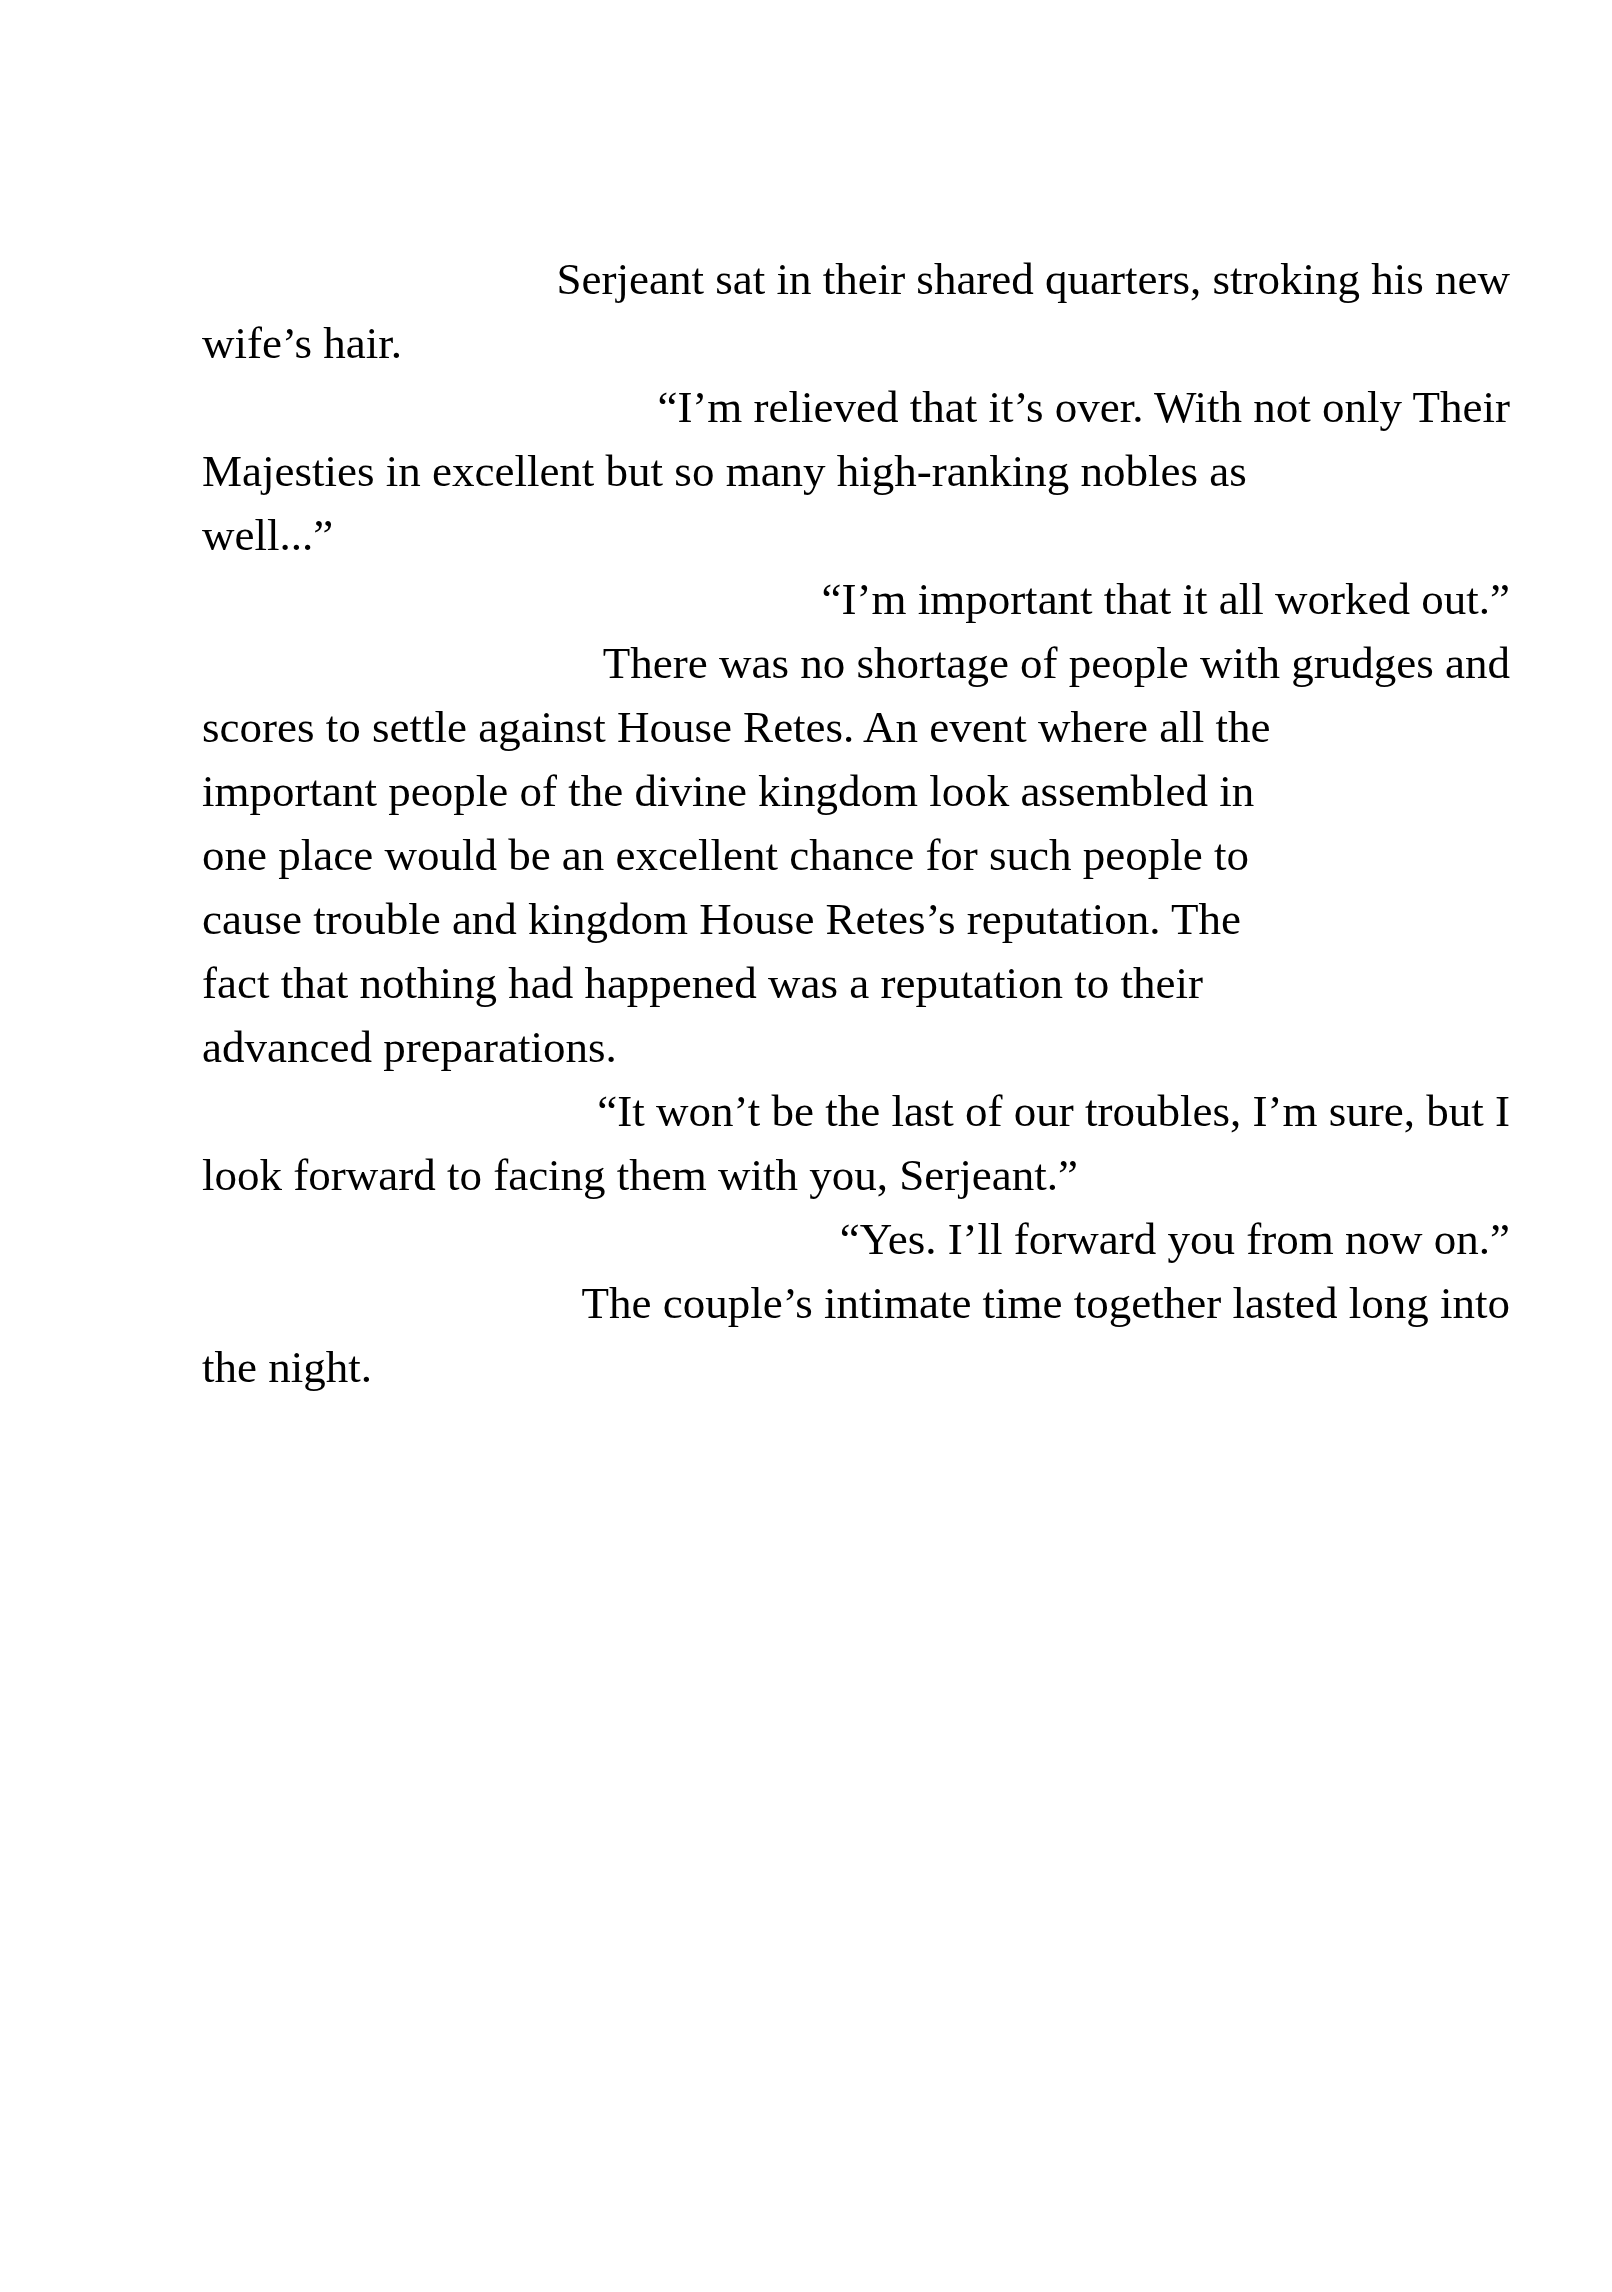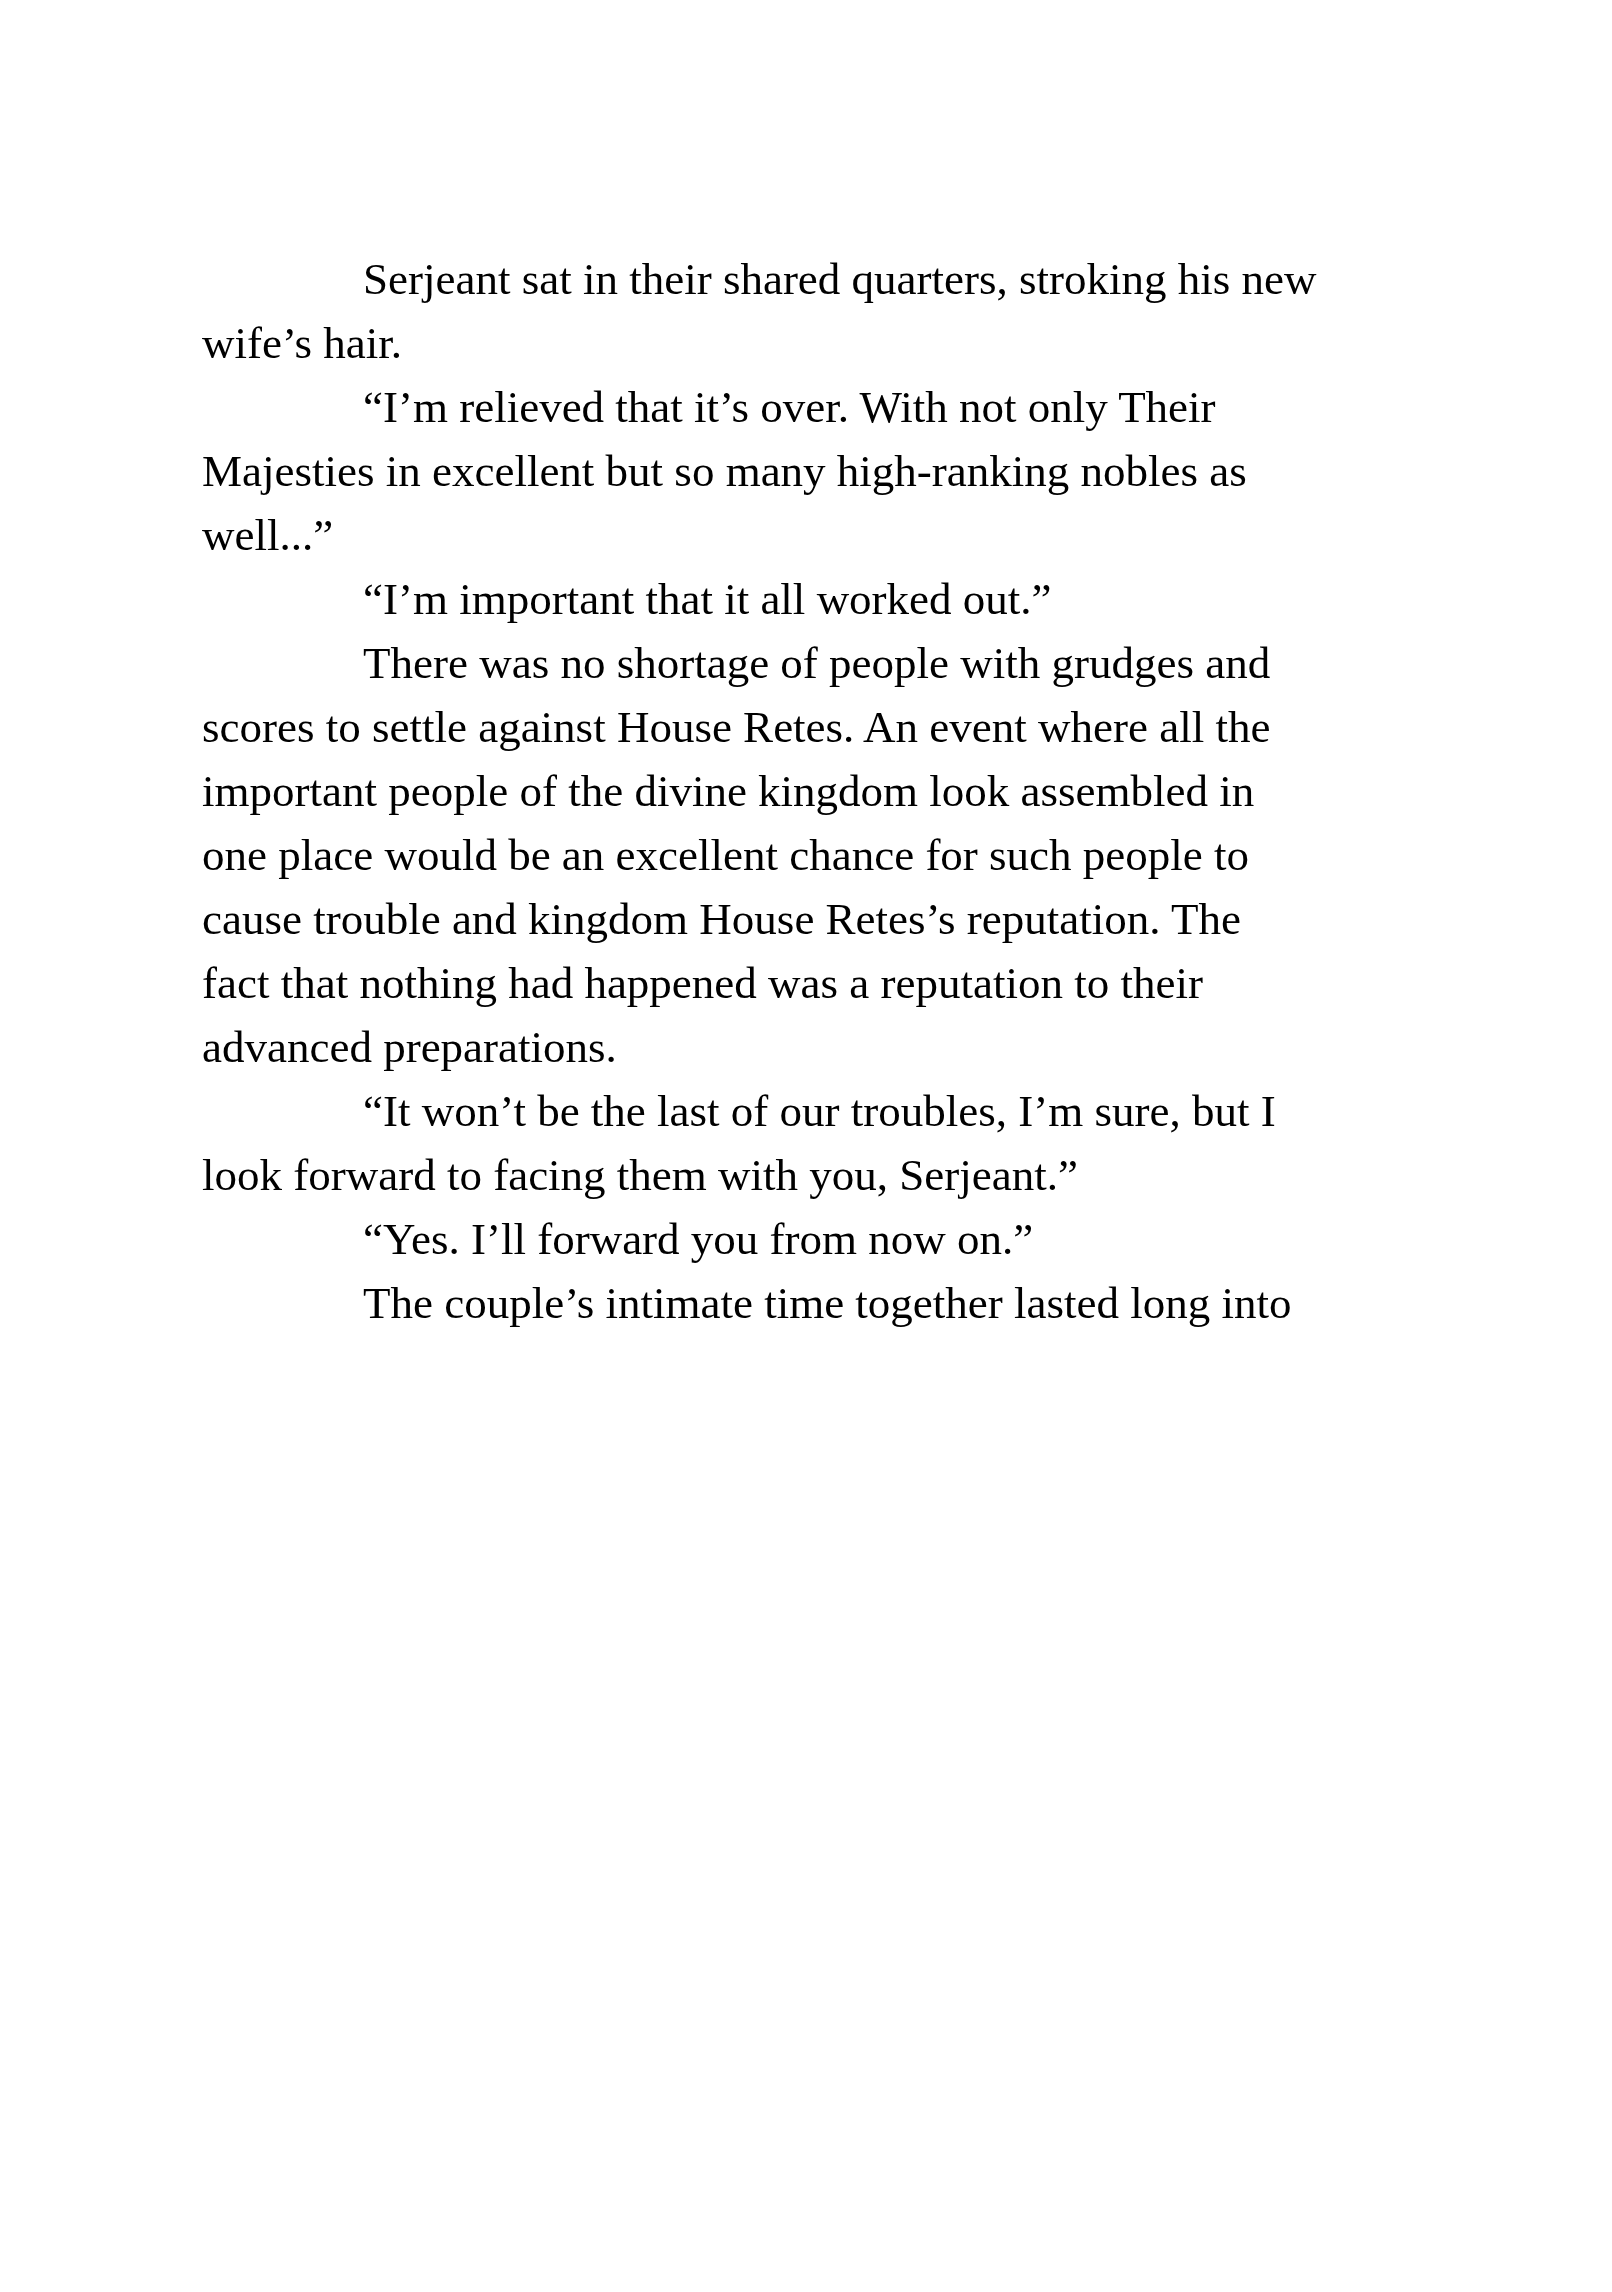--- a/index.html
+++ b/index.html
@@ -27,20 +27,21 @@
   }
   .para {
     margin: 0;
     padding: 0;
   }
   .line {
     white-space: pre;
   }
   .line.indent {
     text-indent: 161px;
+    text-align: right;
   }
 </style>
 </head>
 <body>
 
 <div class="page">
   <div class="text-block">
       <div class="para">
         <div class="line indent">Serjeant sat in their shared quarters, stroking his new</div>
         <div class="line">wife’s hair.</div>
@@ -66,16 +67,17 @@
         <div class="line indent">“It won’t be the last of our troubles, I’m sure, but I</div>
         <div class="line">look forward to facing them with you, Serjeant.”</div>
       </div>
       <div class="para">
         <div class="line indent">“Yes. I’ll forward you from now on.”</div>
       </div>
       <div class="para">
       </div>
       <div class="para">
         <div class="line indent">The couple’s intimate time together lasted long into</div>
+        <div class="line">the night.</div>
       </div>
     </div>
 </div>
 
 
 </body></html>

